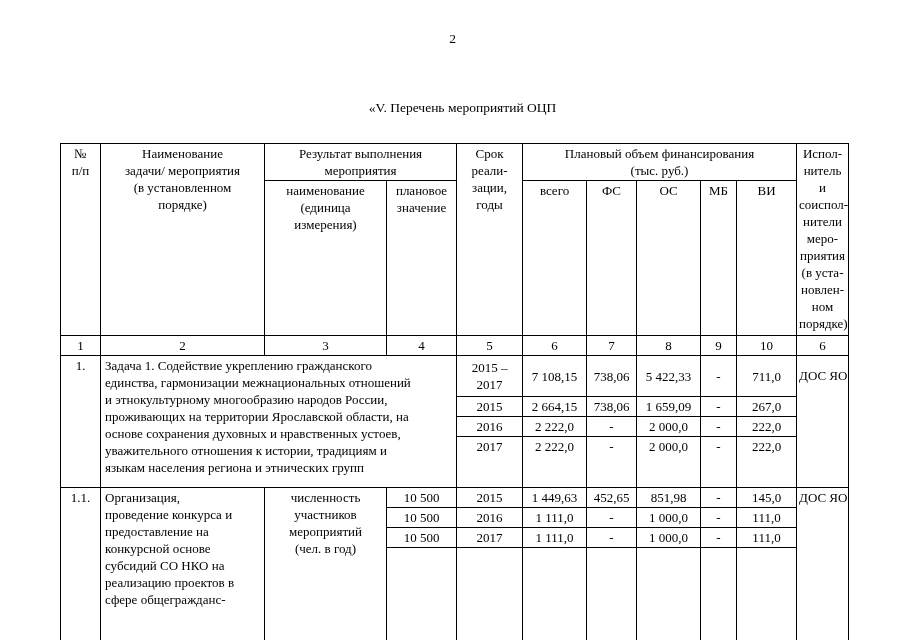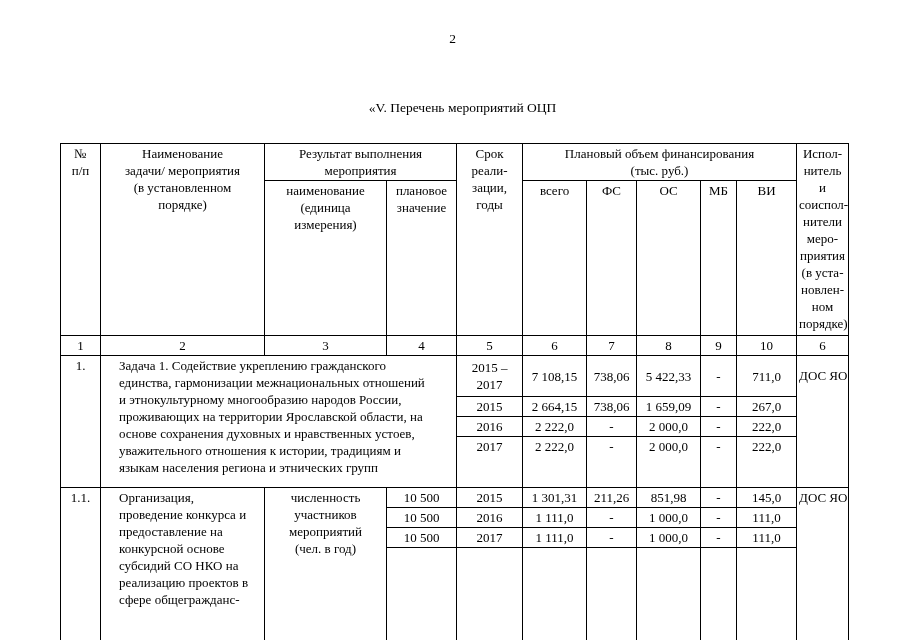--- a/index.html
+++ b/index.html
@@ -41,21 +41,21 @@
   table.doc td {
     border: 1px solid #000;
     padding: 1px 2px;
     text-align: center;
     vertical-align: top;
     white-space: pre-line;
     overflow: hidden;
   }
   table.doc td.left {
     text-align: left;
-    padding-left: 18px;
+    padding-left: 4px;
     padding-right: 3px;
   }
   table.doc td.vm { vertical-align: middle; }
   table.doc td.ex1 { padding-top: 11px; }
   table.doc td.nw { white-space: nowrap; }
   tr.hr1 { height: 36px; }
   tr.hr2 { height: 155px; }
   tr.nr  { height: 17px; }
   tr.r1a { height: 41px; }
   tr.r1b { height: 19px; }
@@ -191,22 +191,22 @@
 конкурсной основе
 субсидий СО НКО на
 реализацию проектов в
 сфере общегражданс-</td>
       <td rowspan="4">численность
 участников
 мероприятий
 (чел. в год)</td>
       <td>10 500</td>
       <td>2015</td>
-      <td>1 301,31</td>
-      <td>211,26</td>
+      <td>1 449,63</td>
+      <td>452,65</td>
       <td>851,98</td>
       <td>-</td>
       <td>145,0</td>
       <td rowspan="4" class="nw">ДОС ЯО</td>
     </tr>
     <tr class="r2b">
       <td>10 500</td>
       <td>2016</td>
       <td>1 111,0</td>
       <td>-</td>

